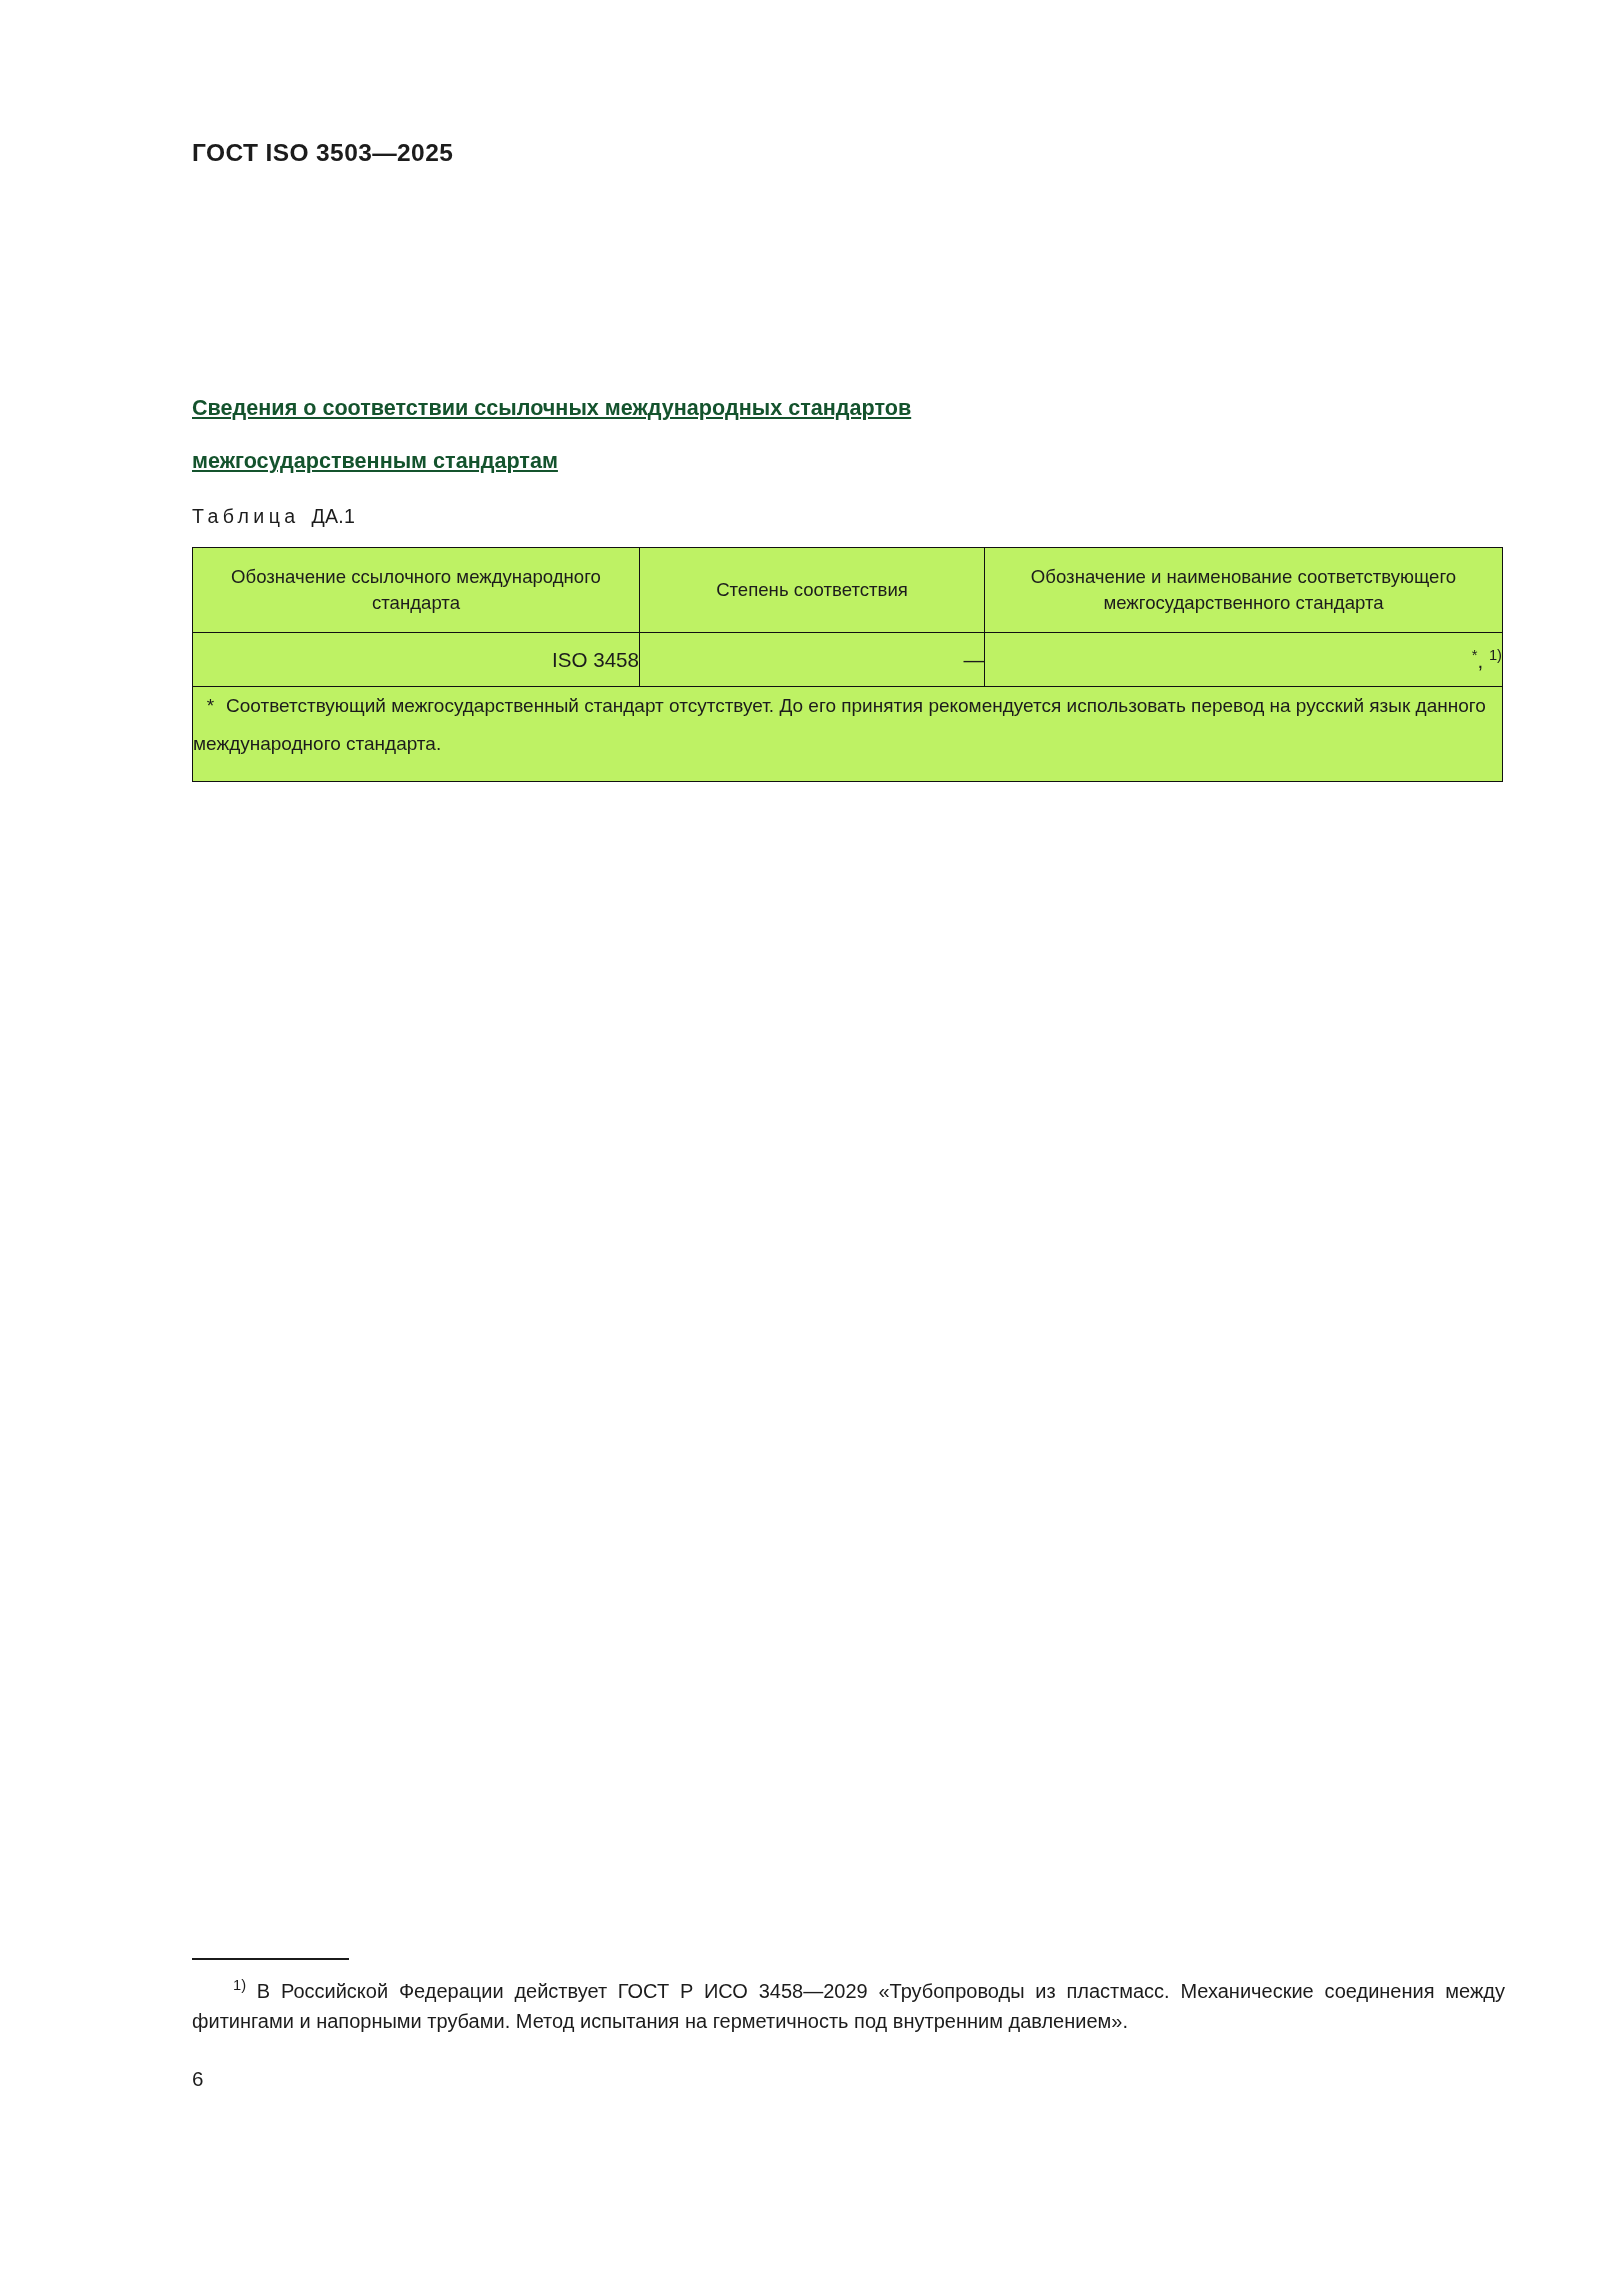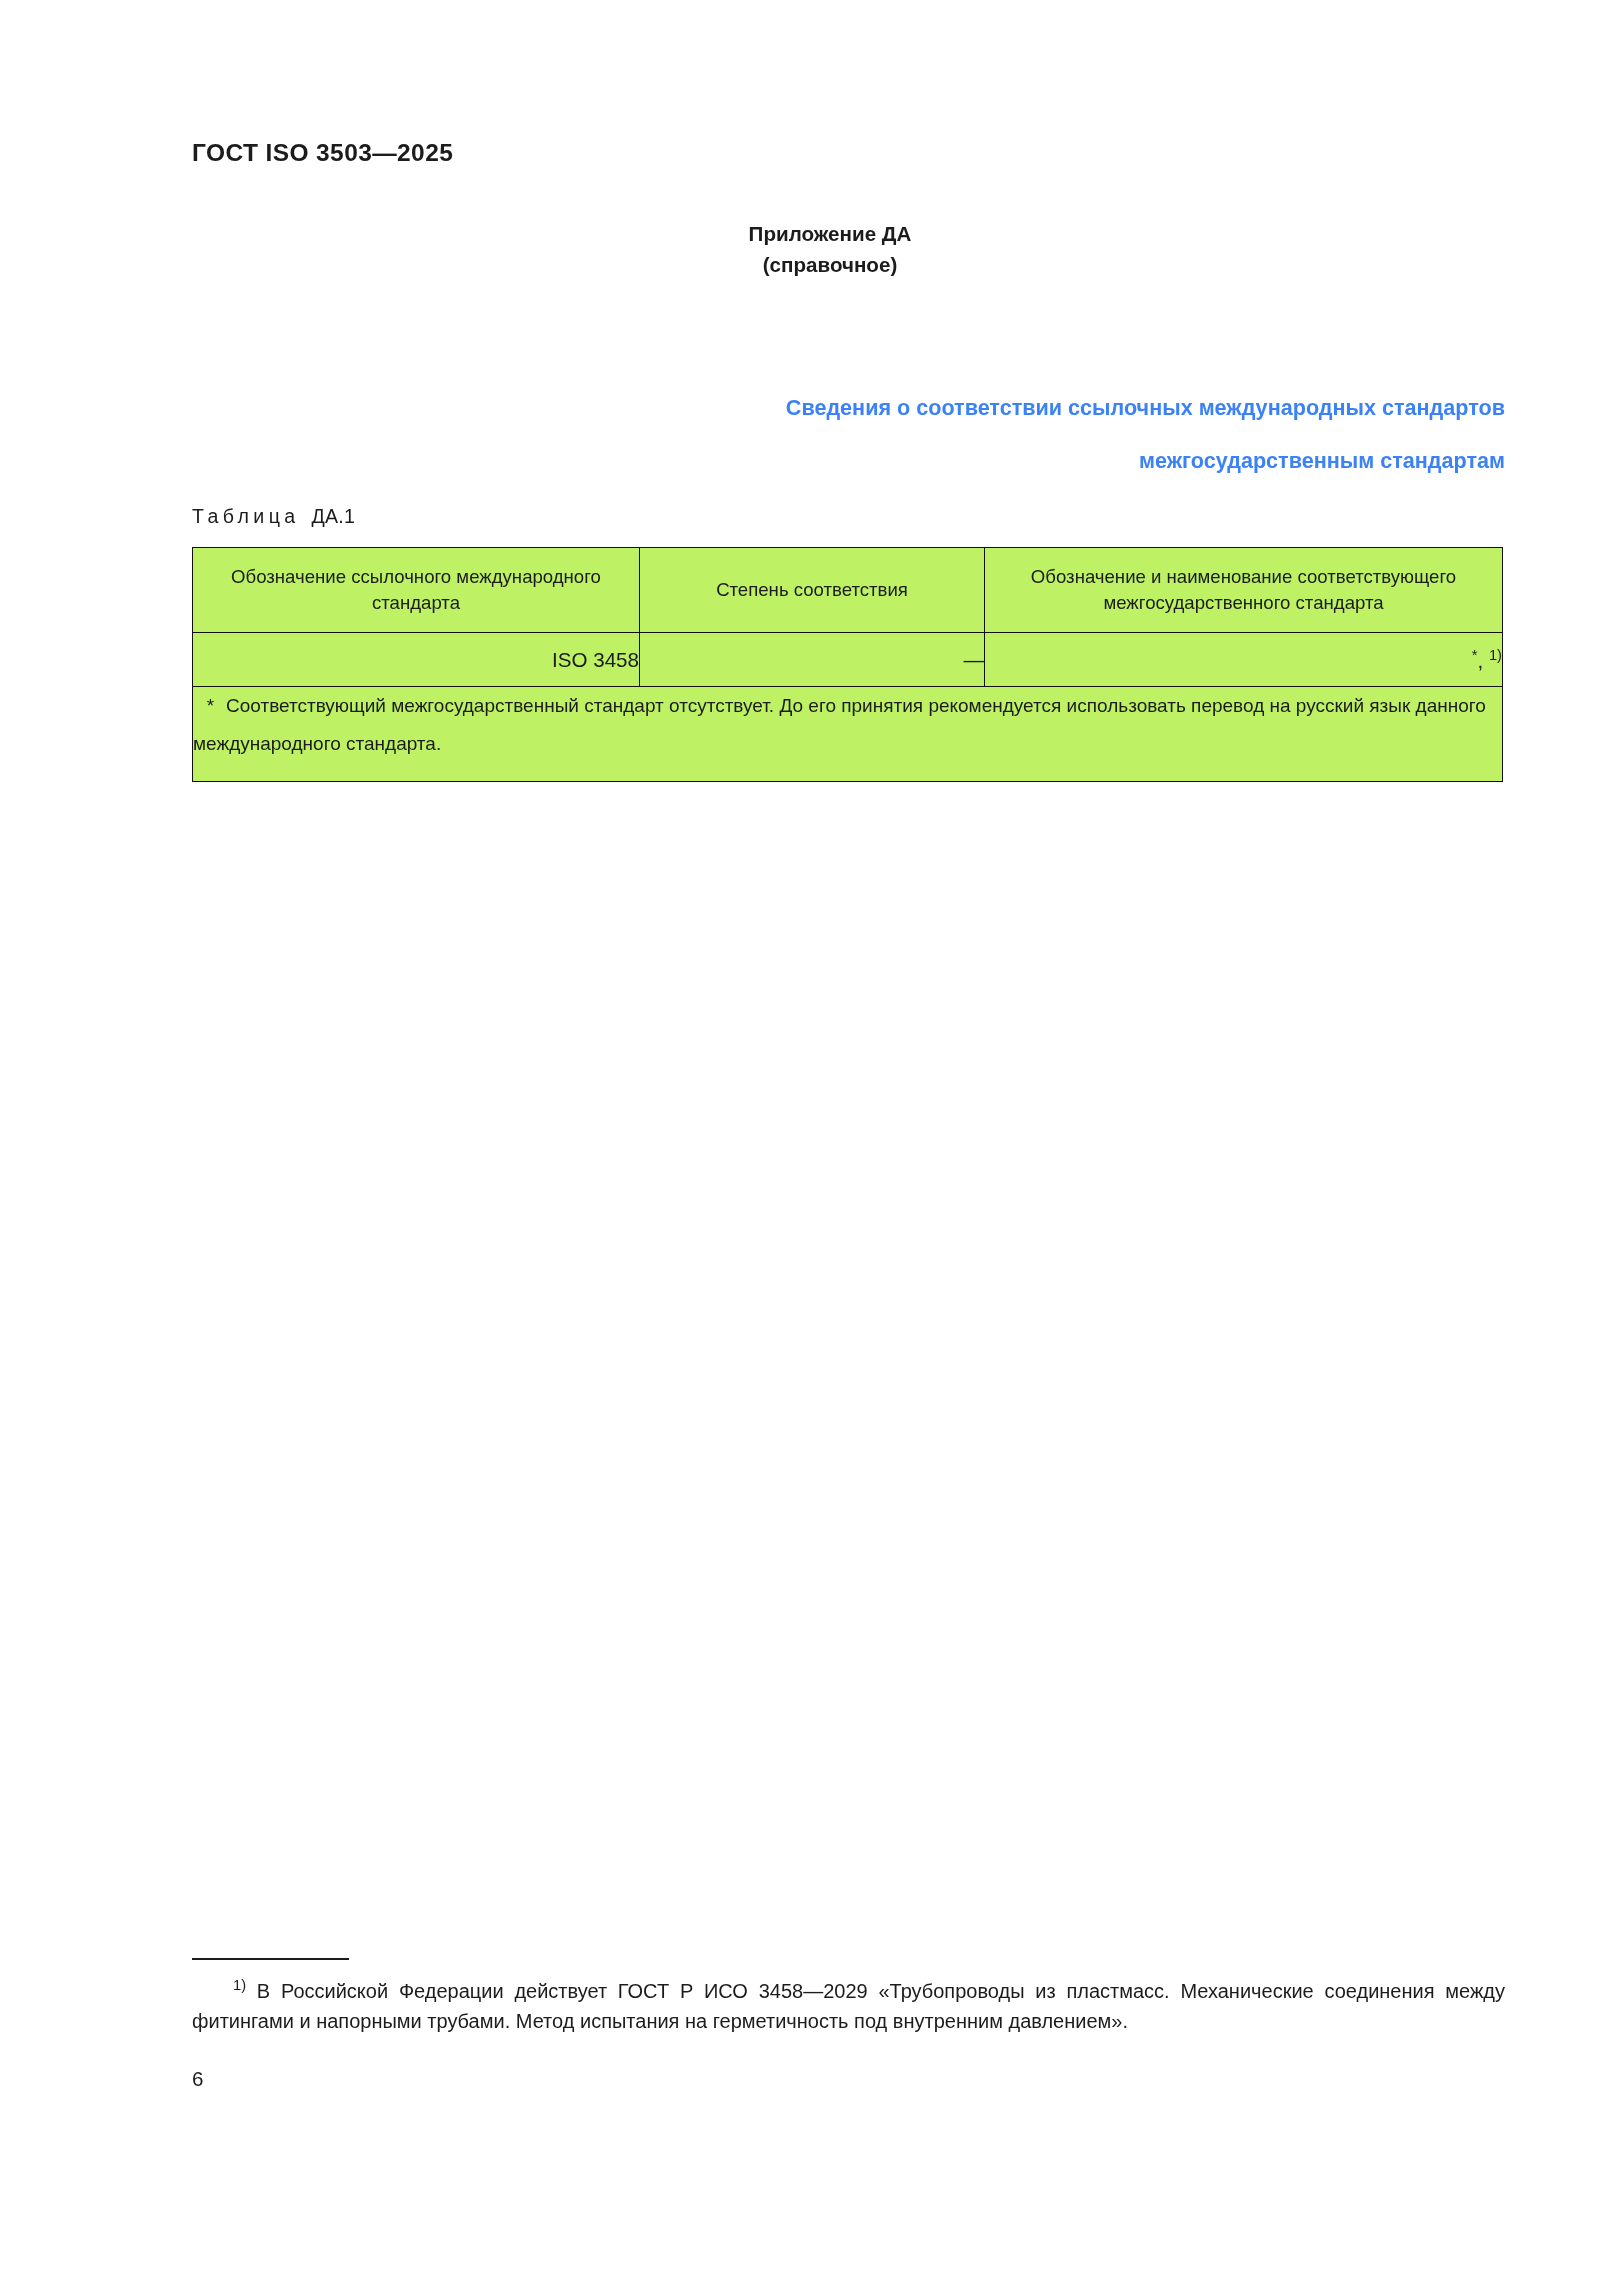--- a/index.html
+++ b/index.html
@@ -52,25 +52,26 @@
     color: #1c1c1c;
     margin-left: 39px;
   }
 
   
   .main-heading {
     position: absolute;
     left: 192px;
     width: 1313px;
     top: 392px;
-    text-align: right;
+    text-align: left;
     font-size: 21.6px;
     font-weight: bold;
     line-height: 32px;
-    color: #3b82f6;
+    color: #14532d;
+    text-decoration: underline;
   }
   .main-heading .l2 {
     display: block;
     margin-top: 21px;
   }
 
   
   .table-caption {
     position: absolute;
     left: 192px;
@@ -193,24 +194,20 @@
     color: #1c1c1c;
   }
 </style>
 </head>
 <body>
 
 <div class="page">
 
   <div class="doc-header">ГОСТ ISO 3503—2025</div>
 
-  <div class="annex-block">
-    <div class="annex-title">Приложение ДА</div>
-    <div class="annex-sub">(справочное)</div>
-  </div>
 
   <div class="main-heading">
     <span>Сведения о соответствии ссылочных международных стандартов</span>
     <span class="l2">межгосударственным  стандартам</span>
   </div>
 
   <div class="table-caption">
     <span class="spaced">Таблица</span><span>&nbsp;&nbsp;</span><span class="num">ДА.1</span>
   </div>
 

